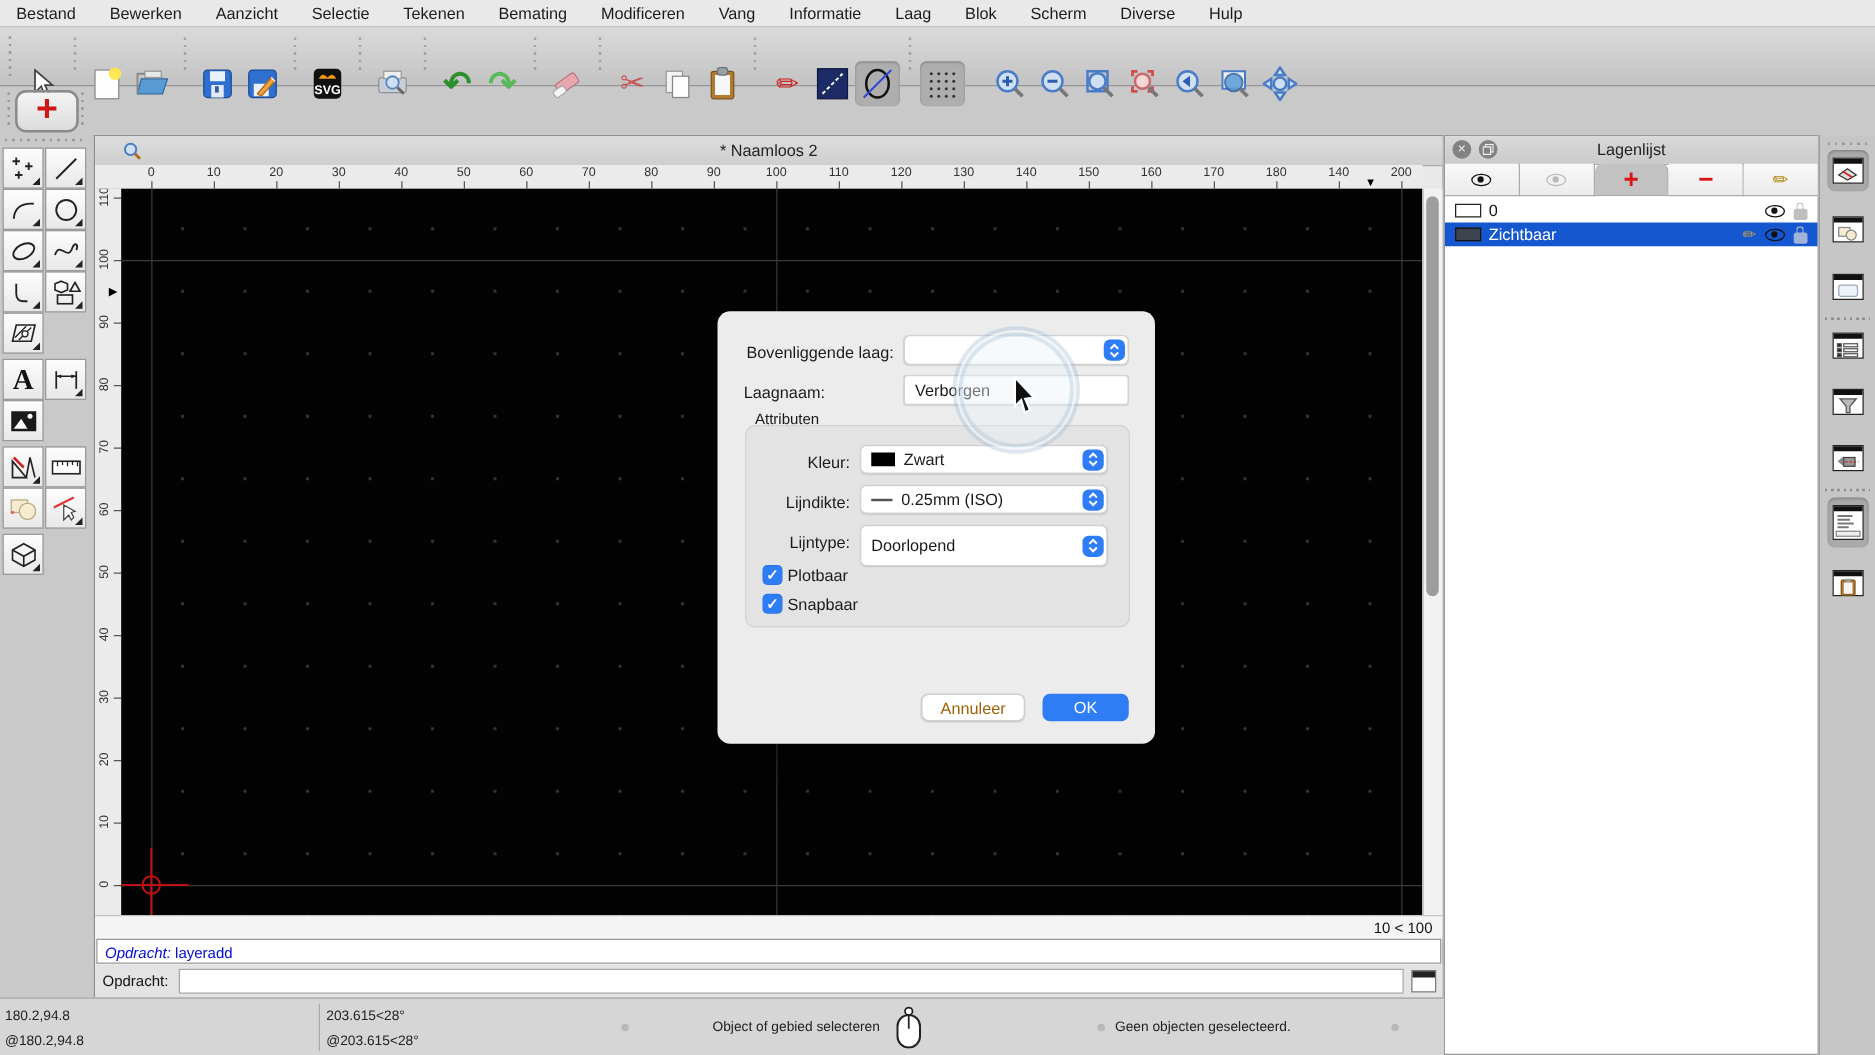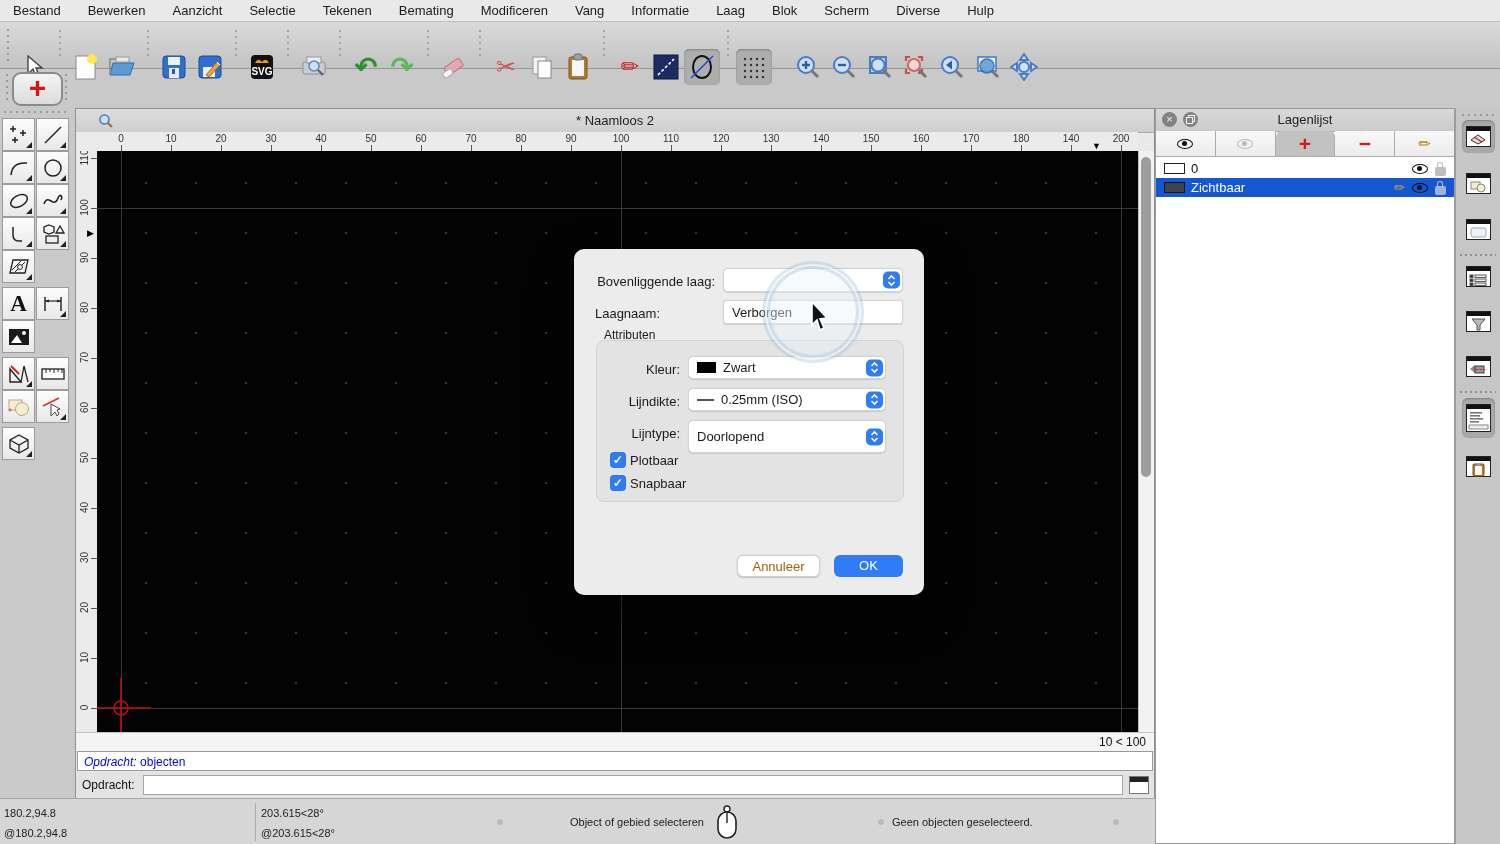--- a/index.html
+++ b/index.html
@@ -525,21 +525,21 @@
       <line x1="30" y1="0" x2="30" y2="60" stroke="#c01010" stroke-width="1.6"></line>
       <circle cx="30" cy="30" r="7" fill="none" stroke="#c01010" stroke-width="1.6"></circle>
     </svg>
   </div>
 
   <div id="vscroll">
       <div id="vthumb"></div>
     </div>
   <div id="zoomstrip"><span>10 &lt; 100</span></div>
   <div id="history">
-    <span class="hl">Opdracht:</span><span> objecten</span>
+    <span class="hl">Opdracht:</span><span> layeradd</span>
   </div>
   <div id="promptrow">
     <span class="plabel">Opdracht:</span>
     <input id="promptinput" value="" style="">
     <div id="promptbtn"></div>
   </div>
 </div>
 
 <div id="dialog">
   <div class="dlabel" style="left:0px;top:25px;width:141px;">Bovenliggende laag:</div>

